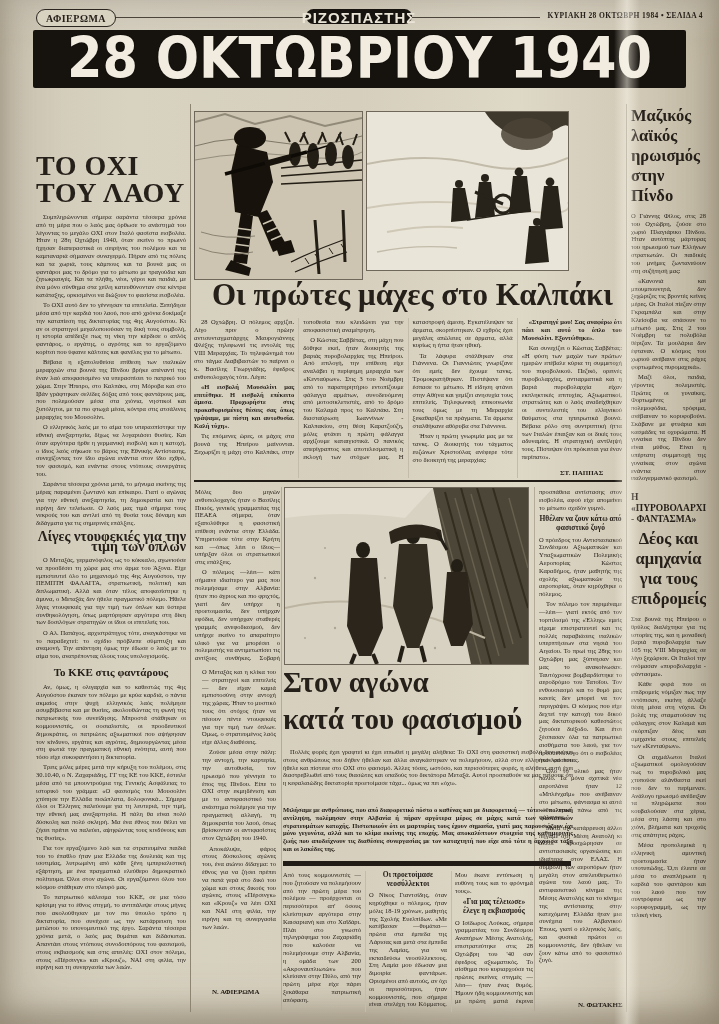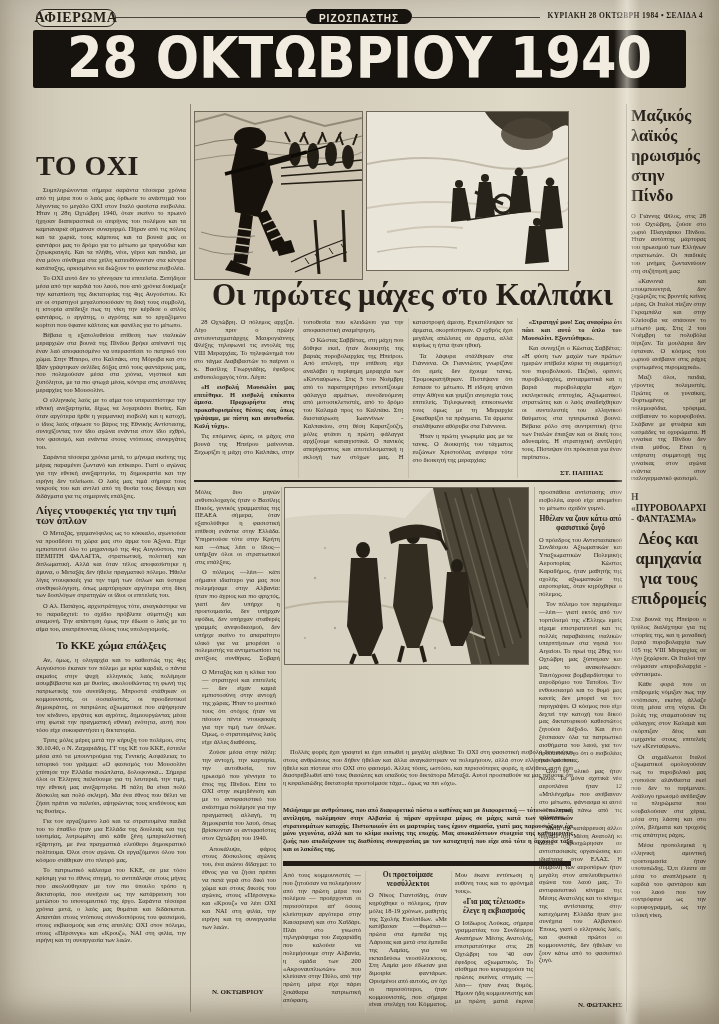--- a/index.html
+++ b/index.html
@@ -18,26 +18,26 @@
   .crease{
     position:absolute;left:614px;top:0;width:26px;height:1024px;
     background:linear-gradient(90deg, rgba(245,241,229,0) 0%, rgba(248,244,232,.55) 50%, rgba(245,241,229,0) 100%);
     pointer-events:none;z-index:5;
   }
   
   .hline{position:absolute;height:1px;background:#4a443a;z-index:1;}
   .kickerpill{
     position:absolute;left:36px;top:9px;width:78px;height:16px;z-index:2;
     border:1.4px solid #2b2620;border-radius:9px;display:flex;align-items:center;justify-content:center;
-    font-weight:bold;font-size:14px;letter-spacing:.5px;background:#d8d2c1;
+    font-weight:bold;font-size:10px;letter-spacing:.5px;background:#d8d2c1;
   }
   .mastpill{
     position:absolute;left:306px;top:9px;width:106px;height:15px;z-index:2;
-    background:#17130e;border-radius:8px;display:flex;align-items:flex-end;justify-content:center;
-    color:#e9e4d6;font-weight:bold;font-size:10px;letter-spacing:1px;
+    background:#17130e;border-radius:8px;display:flex;align-items:flex-start;justify-content:center;
+    color:#e9e4d6;font-weight:bold;font-size:15px;letter-spacing:1px;
     font-family:"Liberation Sans","DejaVu Sans",sans-serif;
   }
   .dateline{
     position:absolute;right:16px;top:11px;z-index:2;background:transparent;
     font-weight:bold;font-size:7.5px;letter-spacing:.4px;
   }
   
   .banner{
     position:absolute;left:33px;top:30px;width:653px;height:58px;background:#16120d;
     display:flex;align-items:center;justify-content:center;z-index:2;
@@ -51,21 +51,21 @@
   }
   
   .t{font-size:6.5px;line-height:7.8px;text-align:justify;}
   .t p{margin:0 0 2.5px 0;text-indent:7px;}
   .t p.noind{text-indent:0;}
   .t p.b{font-weight:bold;}
   h1.oxi{font-size:28px;line-height:27px;margin:0 0 7px 0;font-weight:bold;letter-spacing:.5px;}
   h2.kal{font-size:31px;line-height:28px;margin:0;font-weight:bold;white-space:nowrap;}
   h2.agona{font-size:29px;line-height:37px;margin:0;font-weight:bold;}
   h2.side{font-size:16.5px;line-height:20px;margin:0 0 6px 0;font-weight:bold;}
-  h3.sub{font-size:11px;line-height:10px;text-align:left;font-weight:bold;margin:5px 0 4px 0;text-indent:0;}
+  h3.sub{font-size:14px;line-height:10px;text-align:right;font-weight:bold;margin:5px 0 4px 0;text-indent:0;}
   h3.sub2{font-size:11px;line-height:12px;text-align:center;font-weight:bold;margin:6px 0 5px 0;}
   h3.colsub{font-size:7.5px;line-height:8.6px;text-align:center;font-weight:bold;margin:4px 0 3px 0;}
   .kicker2{font-weight:bold;font-size:9.5px;line-height:11px;margin:10px 0 4px 0;}
   .byline{font-weight:bold;font-size:7px;}
   .vrule{position:absolute;width:1px;background:#8d8471;z-index:1;}
   .hr{position:absolute;background:#211c15;z-index:2;}
   .cols4{column-count:4;column-gap:9px;column-rule:1px solid #c3bcaa;height:100%;}
   .cols3{column-count:3;column-gap:8px;column-rule:1px solid #c3bcaa;height:100%;}
   .box{overflow:hidden;z-index:2;}
   .photo{border:1px solid #6e675a;background:#d9d3c4;z-index:2;overflow:hidden;}
@@ -92,30 +92,31 @@
   </div>
 
   <div class="vrule" style="left:190px;top:104px;height:908px;"></div>
   <div class="vrule" style="left:626px;top:104px;height:908px;"></div>
   <div class="vrule" style="left:281px;top:487px;height:524px;background:#b3ab98;"></div>
   <div class="vrule" style="left:534px;top:487px;height:524px;background:#b3ab98;"></div>
 
   <div class="abs box t" style="left:36px;top:104px;width:150px;height:908px;margin-top:48px;">
     <h1 class="oxi">
       <span>ΤΟ ΟΧΙ</span><br>
+      <span>ΤΟΥ ΛΑΟΥ</span>
     </h1>
     <p>Συμπληρώνονται σήμερα σαράντα τέσσερα χρόνια από τη μέρα που ο λαός μας όρθωσε το ανάστημά του λέγοντας το μεγάλο ΟΧΙ στον Ιταλό φασίστα εισβολέα. Ήταν η 28η Οχτώβρη 1940, όταν εκείνο το πρωινό ήχησαν διαπεραστικά οι σειρήνες του πολέμου και τα καμπαναριά σήμαιναν συναγερμό. Πήραν από τις πόλεις και τα χωριά, τους κάμπους και τα βουνά μας οι φαντάροι μας το δρόμο για το μέτωπο με τραγούδια και ζητωκραυγές. Και τα πλήθη, νέοι, γέροι και παιδιά, με ένα μόνο σύνθημα στα χείλη κατευθύνονταν στα κέντρα κατάταξης, ορκισμένοι να διώξουν το φασίστα εισβολέα.</p>
     <p>Το ΟΧΙ αυτό δεν το γέννησαν τα επιτελεία. Ξεπήδησε μέσα από την καρδιά του λαού, που από χρόνια δοκίμαζε την καταπίεση της δικτατορίας της 4ης Αυγούστου. Κι αν οι στρατηγοί μεγαλοποιούσαν τη δική τους συμβολή, η ιστορία απέδειξε πως τη νίκη την κέρδισε ο απλός φαντάρος, ο εργάτης, ο αγρότης και το εργαζόμενο κορίτσι που ύφαινε κάλτσες και φανέλες για το μέτωπο.</p>
     <p>Βέβαια η εξαπολυθείσα επίθεση των ιταλικών μεραρχιών στα βουνά της Πίνδου βρήκε απέναντί της έναν λαό αποφασισμένο να υπερασπίσει το πατρικό του χώμα. Στην Ήπειρο, στο Καλπάκι, στη Μόροβα και στο Ιβάν γράφτηκαν σελίδες δόξας από τους φαντάρους μας, που πολεμούσαν μέσα στα χιόνια, νηστικοί και ξυπόλητοι, με τα πιο φτωχά μέσα, κόντρα στις ατσάλινες μεραρχίες του Μουσολίνι.</p>
     <p>Ο ελληνικός λαός με το αίμα του υπερασπίστηκε την εθνική ανεξαρτησία, δίχως να λογαριάσει θυσίες. Και όταν αργότερα ήρθε η γερμανική εισβολή και η κατοχή, ο ίδιος λαός σήκωσε το βάρος της Εθνικής Αντίστασης, συνεχίζοντας τον ίδιο αγώνα ενάντια στον ίδιο εχθρό, τον φασισμό, και ενάντια στους ντόπιους συνεργάτες του.</p>
     <p>Σαράντα τέσσερα χρόνια μετά, το μήνυμα εκείνης της μέρας παραμένει ζωντανό και επίκαιρο. Γιατί ο αγώνας για την εθνική ανεξαρτησία, τη δημοκρατία και την ειρήνη δεν τελείωσε. Ο λαός μας τιμά σήμερα τους νεκρούς του και αντλεί από τη θυσία τους δύναμη και διδάγματα για τις σημερινές επάλξεις.</p>
     <h3 class="sub">Λίγες ντουφεκιές για την τιμή των όπλων</h3>
     <p>Ο Μεταξάς, γερμανόφιλος ως το κόκκαλο, αγωνιούσε να προσδέσει τη χώρα μας στο άρμα του Άξονα. Είχε εμπιστευτεί όλο το μηχανισμό της 4ης Αυγούστου, την ΠΕΜΠΤΗ ΦΑΛΑΓΓΑ, στρατιωτική, πολιτική και διπλωματική. Αλλά και όταν τέλος αποφασίστηκε η άμυνα, ο Μεταξάς δεν ήθελε πραγματικό πόλεμο. Ήθελε λίγες ντουφεκιές για την τιμή των όπλων και ύστερα συνθηκολόγηση, όπως μαρτύρησαν αργότερα στη δίκη των δοσιλόγων στρατηγών οι ίδιοι οι επιτελείς του.</p>
     <p>Ο Αλ. Παπάγος, αρχιστράτηγος τότε, αναγκάστηκε να το παραδεχτεί: το σχέδιο πρόβλεπε σύμπτυξη και αναμονή. Την απάντηση όμως την έδωσε ο λαός με το αίμα του, ανατρέποντας όλους τους υπολογισμούς.</p>
-    <h3 class="sub2">Το ΚΚΕ χώμα επάλξεις</h3>
+    <h3 class="sub2">Το ΚΚΕ στις φαντάρους</h3>
     <p>Αν, όμως, η ολιγαρχία και το καθεστώς της 4ης Αυγούστου έκαναν τον πόλεμο με κρύα καρδιά, ο πάντα ακμαίος στην ψυχή ελληνικός λαός πολέμησε ασυμβίβαστα και με θυσίες, ακολουθώντας τη φωνή της πατριωτικής του συνείδησης. Μπροστά στάθηκαν οι κομμουνιστές, οι σοσιαλιστές, οι προοδευτικοί δημοκράτες, οι πατριώτες αξιωματικοί που αψήφησαν τον κίνδυνο, εργάτες και αγρότες, δημιουργώντας μέσα στη φωτιά την πραγματική εθνική ενότητα, αυτή που τόσο είχε συκοφαντήσει η δικτατορία.</p>
     <p>Τρεις μόλις μέρες μετά την κήρυξη του πολέμου, στις 30.10.40, ο Ν. Ζαχαριάδης, ΓΓ της ΚΕ του ΚΚΕ, έστειλε μέσα από τα μπουντρούμια της Γενικής Ασφάλειας το ιστορικό του γράμμα: «Ο φασισμός του Μουσολίνι χτύπησε την Ελλάδα πισώπλατα, δολοφονικά... Σήμερα όλοι οι Έλληνες παλεύουμε για τη λευτεριά, την τιμή, την εθνική μας ανεξαρτησία. Η πάλη θα είναι πολύ δύσκολη και πολύ σκληρή. Μα ένα έθνος που θέλει να ζήσει πρέπει να παλεύει, αψηφώντας τους κινδύνους και τις θυσίες».</p>
     <p>Για τον εργαζόμενο λαό και τα στρατευμένα παιδιά του το έπαθλο ήταν μια Ελλάδα της δουλειάς και της ισοτιμίας, λυτρωμένη από κάθε ξένη ιμπεριαλιστική εξάρτηση, με ένα πραγματικά ελεύθερο δημοκρατικό πολίτευμα. Όλοι στον αγώνα. Οι εργαζόμενοι όλου του κόσμου στάθηκαν στο πλευρό μας.</p>
     <p>Το πατριωτικό κάλεσμα του ΚΚΕ, σε μια τόσο κρίσιμη για το έθνος στιγμή, το αντιπάλεψε στους μήνες που ακολούθησαν με τον πιο ύπουλο τρόπο η δικτατορία, που συνέχισε ως την κατάρρευση του μετώπου το υπονομευτικό της έργο. Σαράντα τέσσερα χρόνια μετά, ο λαός μας θυμάται και διδάσκεται. Απαντάει στους ντόπιους συνοδοιπόρους του φασισμού, στους εκβιασμούς και στις απειλές: ΟΧΙ στον πόλεμο, στους «Πέρσινγκ» και «Κρουζ», ΝΑΙ στη φιλία, την ειρήνη και τη συνεργασία των λαών.</p>
   </div>
 
   <div class="abs photo" style="left:194px;top:111px;width:167px;height:167px;">
     <svg width="167" height="167" viewBox="0 0 167 167">
       <rect width="167" height="167" fill="#cdc5b2"></rect>
       <path d="M0,34 Q40,22 80,30 T167,24" stroke="#5d5546" stroke-width="1" fill="none" opacity=".7"></path>
@@ -242,22 +243,28 @@
           <circle cx="150" cy="160" r="1.2"></circle>
       </g>
     </svg>
   </div>
 
   <div class="abs box t" style="left:202px;top:668px;width:74px;height:336px;">
     <p class="noind">Ο Μεταξάς και η κλίκα του — στρατηγοί και επιτελείς — δεν είχαν καμιά εμπιστοσύνη στην αντοχή της χώρας. Ήταν το μυστικό τους ότι στόχος ήταν να πέσουν πέντε ντουφεκιές για την τιμή των όπλων. Όμως, ο στρατευμένος λαός είχε άλλες διαθέσεις.</p>
     <p>Ζούσε μέσα στην πάλη: την αντοχή, την καρτερία, την αυτοθυσία, τον ηρωισμό που γέννησε το έπος της Πίνδου. Είπε το ΟΧΙ στην εκμηδένιση και με το αντιφασιστικό του ανάστημα πολέμησε για την πραγματική αλλαγή, τη δημοκρατία του λαού, όπως βρίσκονταν οι αντιφασίστες στον Οχτώβρη του 1940.</p>
     <p>Αποκάλυψε, φάρος στους δύσκολους αγώνες του, ένα αιώνιο δίδαγμα: το έθνος για να ζήσει πρέπει να πατά γερά στο δικό του χώμα και στους δικούς του αγώνες, στους «Πέρσινγκ» και «Κρουζ» να λέει ΟΧΙ και ΝΑΙ στη φιλία, την ειρήνη και τη συνεργασία των λαών.</p>
   </div>
-  <div class="abs byline" style="left:212px;top:988px;z-index:3;">Ν. ΟΚΤΩΒΡΙΟΥ</div>
-
+  <div class="abs byline" style="left:212px;top:988px;z-index:3;">Ν. ΑΦΙΕΡΩΜΑ</div>
+
+  <div class="abs" style="left:283px;top:664px;width:292px;z-index:2;">
+    <h2 class="agona">
+      <span>Στον αγώνα</span><br>
+      <span>κατά του φασισμού</span>
+    </h2>
+  </div>
   <div class="abs box t" style="left:283px;top:748px;width:290px;height:57px;">
     <p>Πολλές φορές έχει γραφτεί κι έχει ειπωθεί η μεγάλη αλήθεια: Το ΟΧΙ στη φασιστική εισβολή δεν ανήκει στους ανθρώπους που δήθεν ήθελαν και άλλα αναγκάστηκαν να πολεμήσουν, αλλά στον ελληνικό λαό που ήθελε και πίστευε στο ΟΧΙ στο φασισμό. Άλλες τόσες, ωστόσο, και περισσότερες φορές, η αλήθεια αυτή έχει διαστρεβλωθεί από τους θιασώτες και οπαδούς του δικτάτορα Μεταξά. Αυτοί προσπαθούν να μας πείσουν ότι η κεφαλαιώδης δικτατορία προετοίμασε τάχα... όμως να πει «όχι».</p>
   </div>
   <div class="abs box t" style="left:283px;top:806px;width:290px;height:53px;">
     <p class="b noind">Μιλήσαμε με ανθρώπους, που από διαφορετικό πόστο ο καθένας και με διαφορετική — τότε — πολιτική αντίληψη, πολέμησαν στην Αλβανία ή πήραν αργότερα μέρος σε μάχες κατά των φασιστικών στρατευμάτων κατοχής. Πιστοποιούν ότι οι μαρτυρίες τους έχουν σημασία, γιατί μας παρουσιάζουν όχι μόνο γεγονότα, αλλά και το κλίμα εκείνης της εποχής. Μας αποκαλύπτουν στοιχεία της καθημερινής ζωής που αποδείχνουν τις διαθέσεις συνεργασίας με τον καταχτητή που είχε από τότε η άρχουσα τάξη και οι λακέδες της.</p>
   </div>
   <div class="hr" style="left:283px;top:861px;width:288px;height:5px;"></div>
 
   <div class="abs box t" style="left:283px;top:871px;width:250px;height:141px;">
     <div class="cols3">

